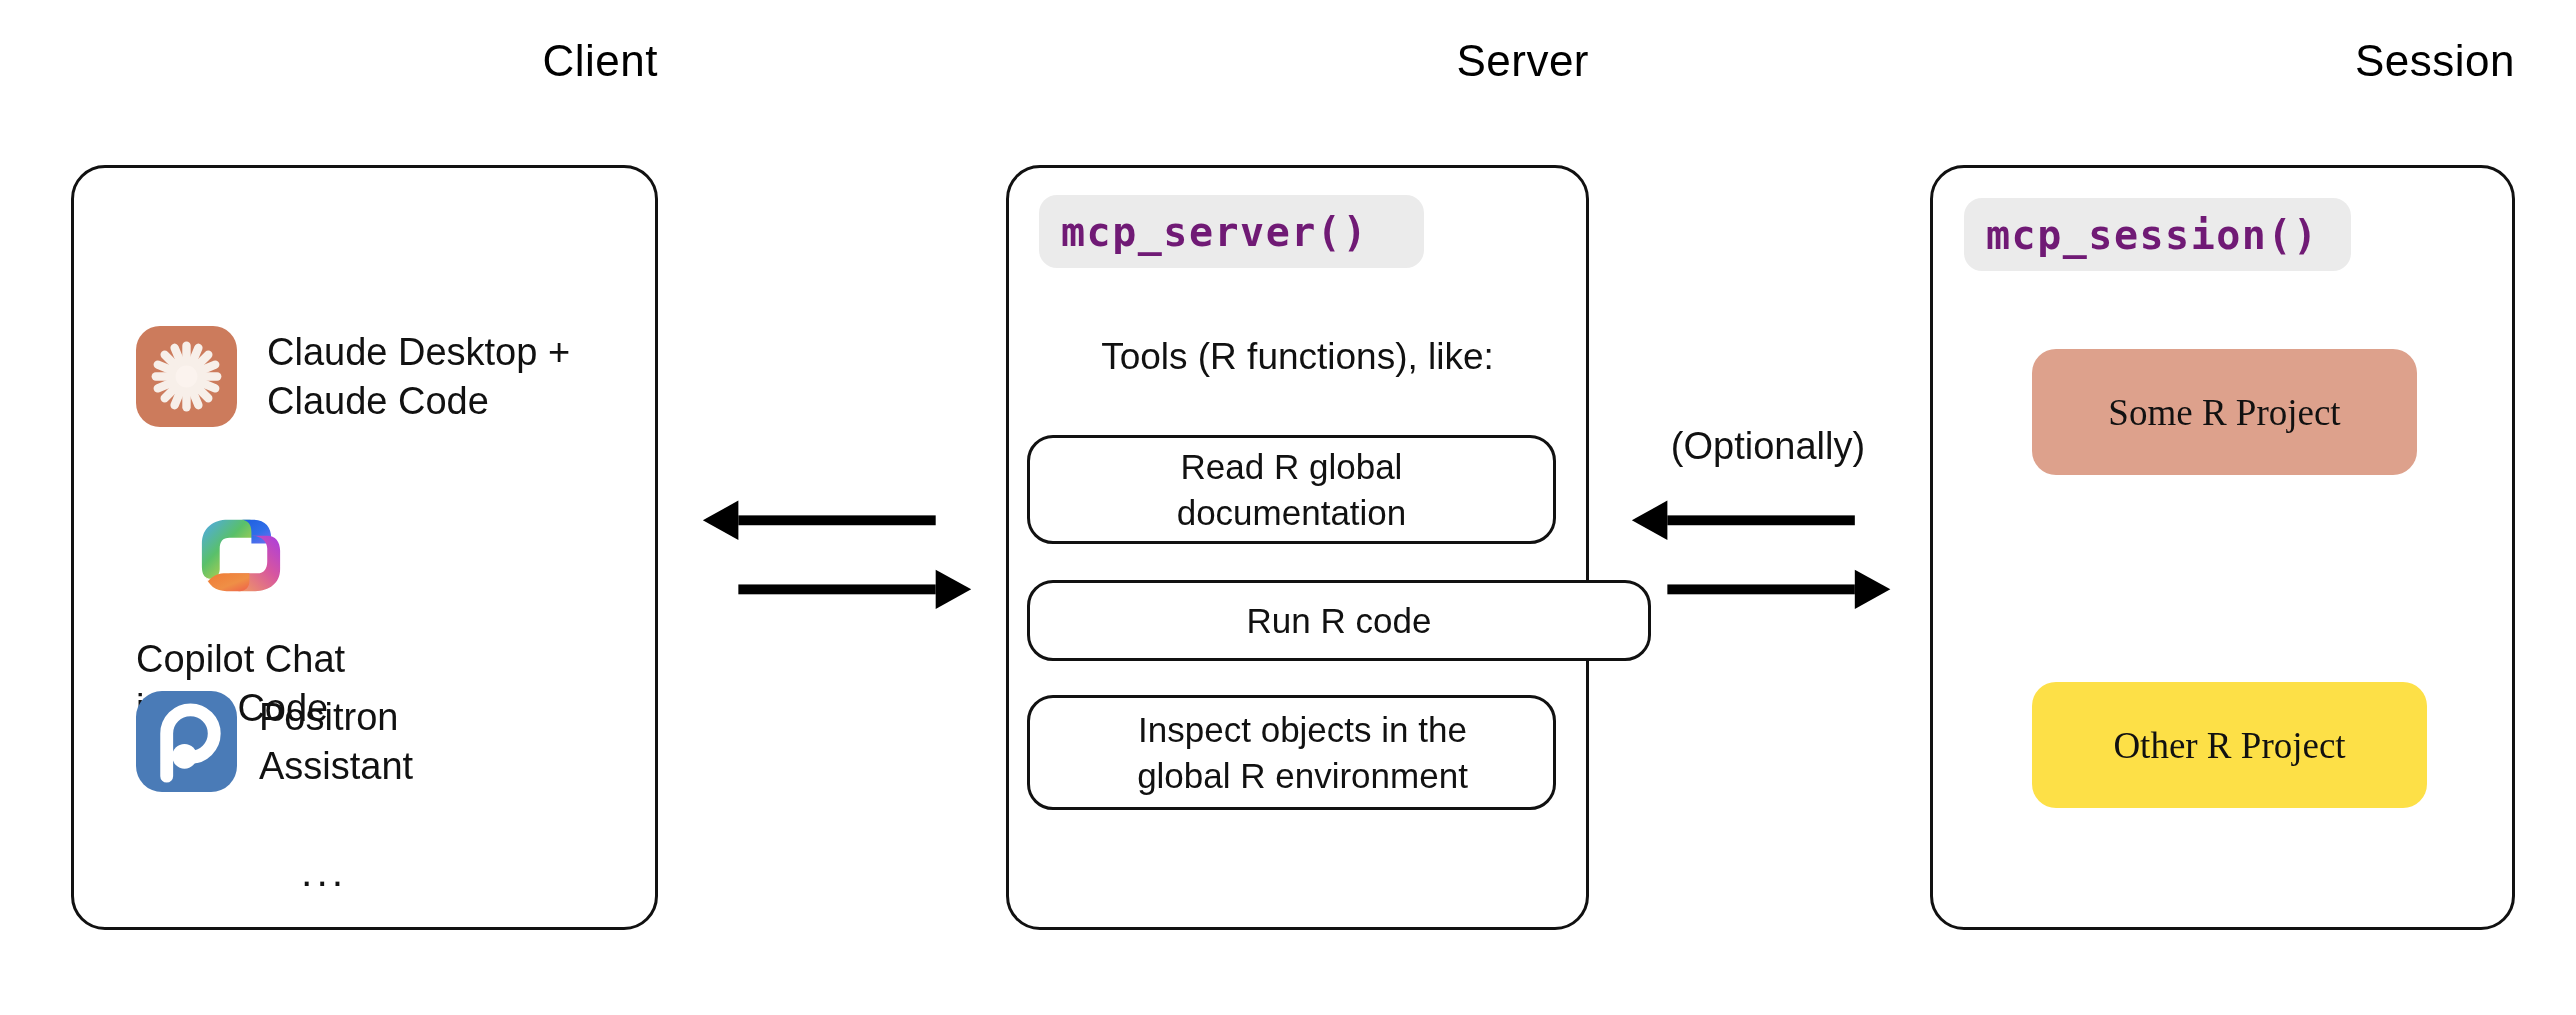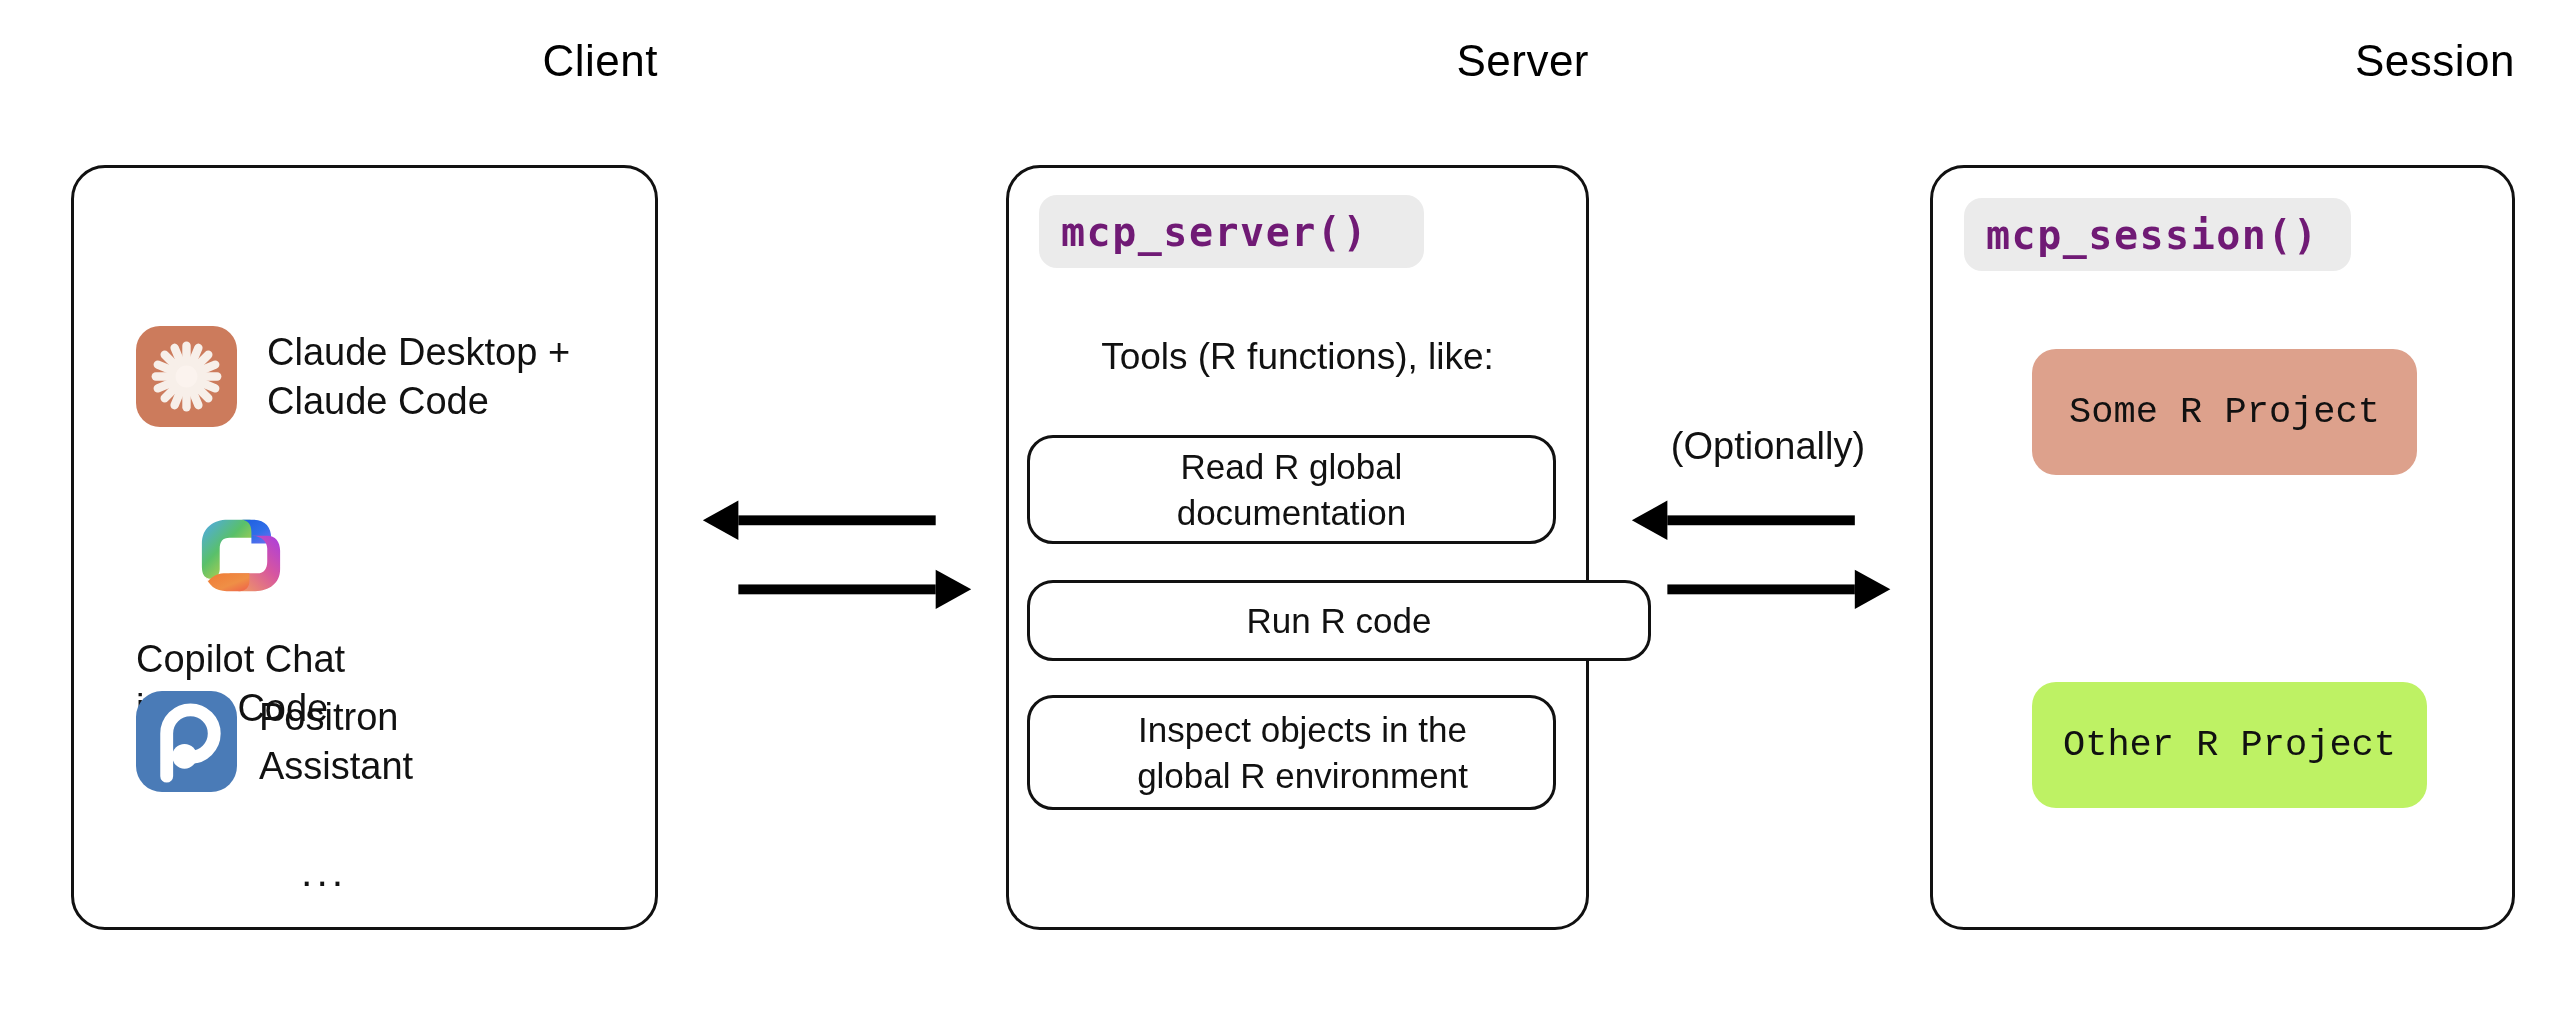--- a/index.html
+++ b/index.html
@@ -147,32 +147,32 @@
   #tool-2 { left: 1027px; top: 695px; width: 529px; height: 115px; padding-left: 36px; }
 
   
   .project-box {
     position: absolute;
     border-radius: 24px;
     display: flex;
     align-items: center;
     justify-content: center;
     text-align: center;
-    font-family: Liberation Mono, monospace;
+    font-family: Liberation Serif, serif;
     font-size: 37px;
     color: #111111;
     box-sizing: border-box;
   }
   #project-0 {
     left: 2032px; top: 349px; width: 385px; height: 126px;
     background: #dda18c;
   }
   #project-1 {
     left: 2032px; top: 682px; width: 395px; height: 126px;
-    background: #bef264;
+    background: #fde047;
   }
 
   
   .arrow-svg { position: absolute; }
   #arrows-cs { left: 691px;  top: 464px; }
   #arrows-ss { left: 1620px; top: 464px; }
 
   #optionally-label {
     position: absolute;
     left: 1620px;

